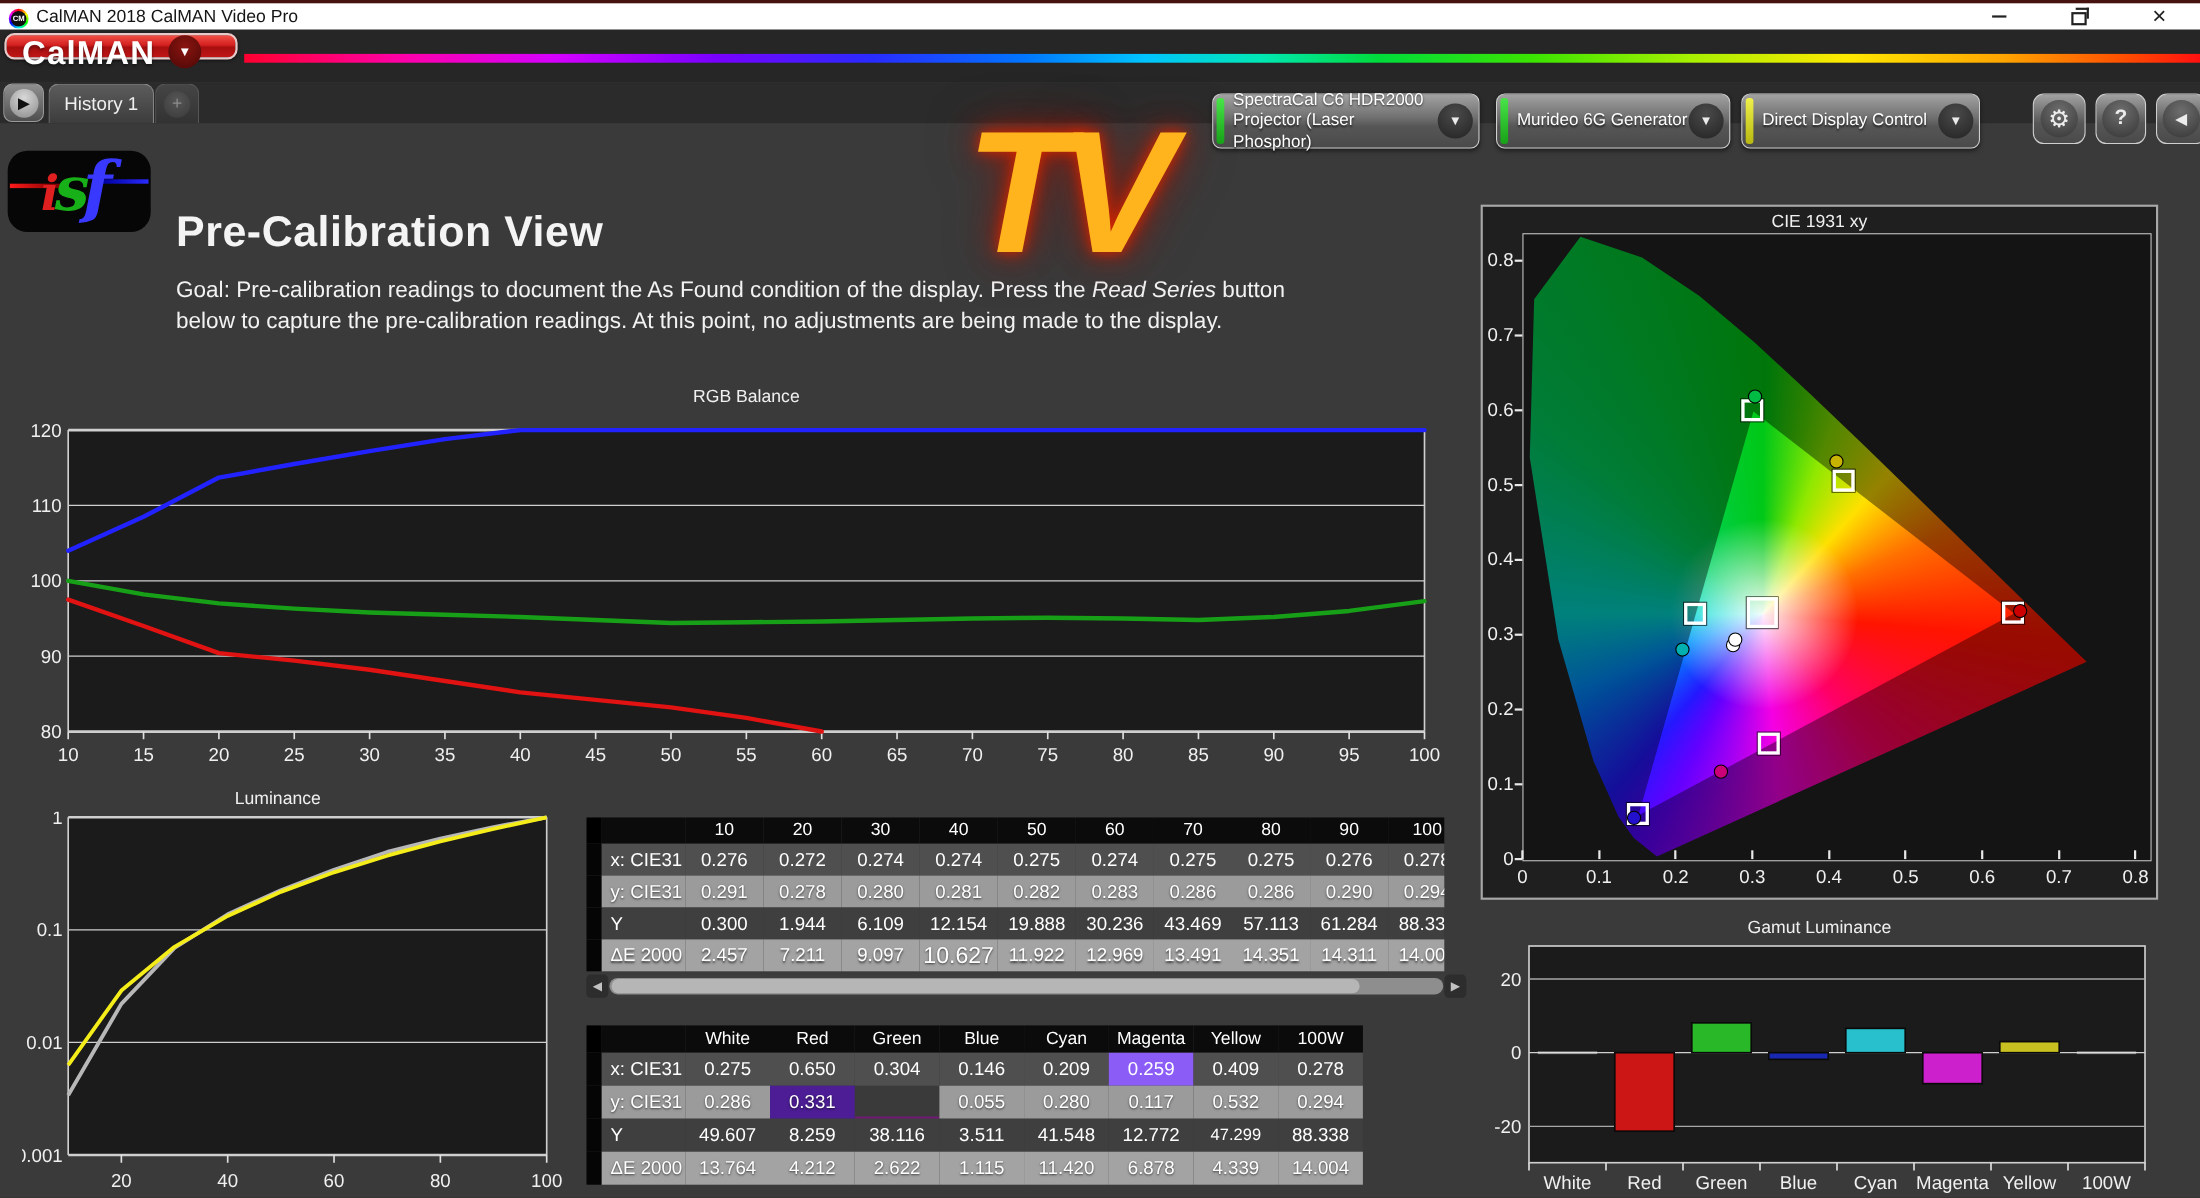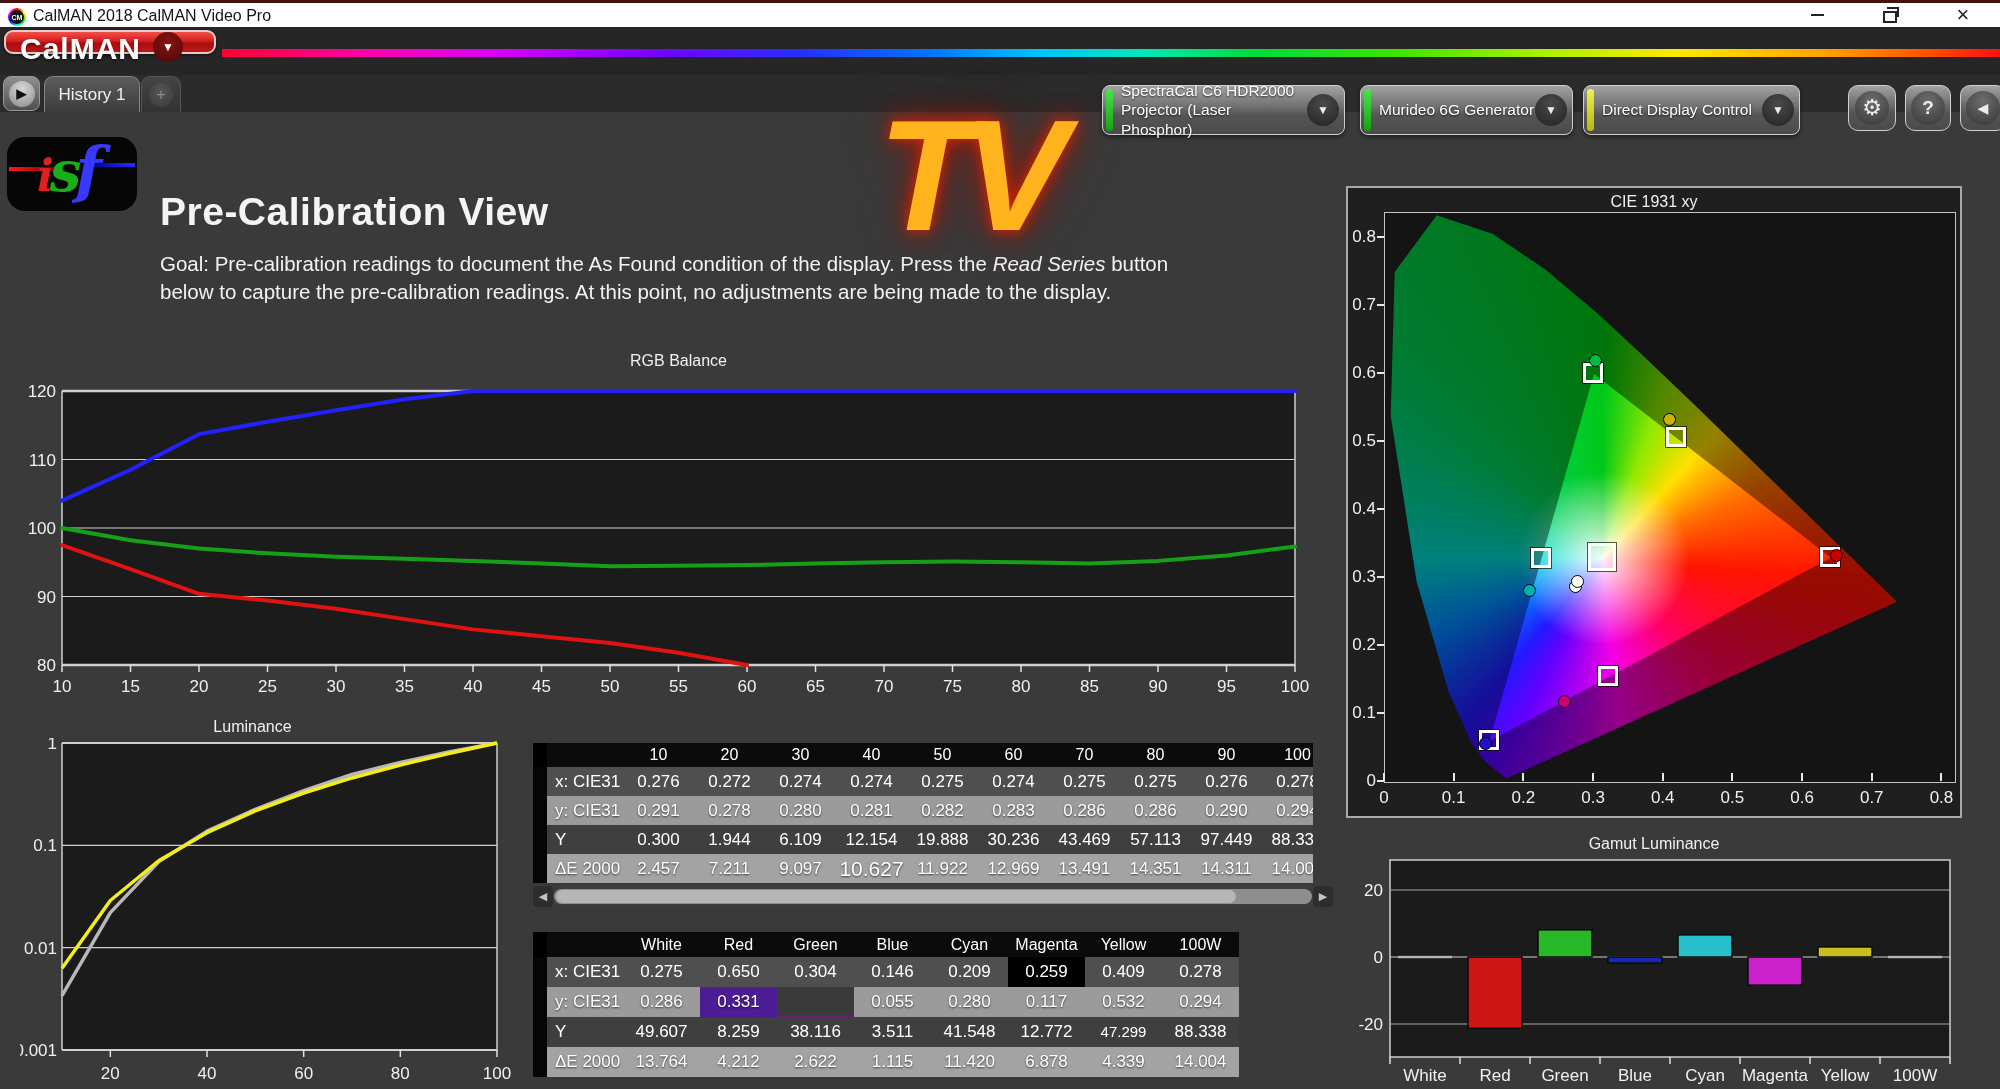--- a/index.html
+++ b/index.html
@@ -339,21 +339,21 @@
         <div class="t-cell t-gutter" style="width: 14px; line-height: 29px; font-size: 17px; background: rgb(5, 5, 5);"></div>
         <div class="t-cell t-label" style="width: 76px; line-height: 29px; font-size: 17px; background: rgb(63, 63, 63);">Y</div>
         <div class="t-cell " style="width: 71px; line-height: 29px; font-size: 17px; background: rgb(63, 63, 63);">0.300</div>
         <div class="t-cell " style="width: 71px; line-height: 29px; font-size: 17px; background: rgb(63, 63, 63);">1.944</div>
         <div class="t-cell " style="width: 71px; line-height: 29px; font-size: 17px; background: rgb(63, 63, 63);">6.109</div>
         <div class="t-cell " style="width: 71px; line-height: 29px; font-size: 17px; background: rgb(63, 63, 63);">12.154</div>
         <div class="t-cell " style="width: 71px; line-height: 29px; font-size: 17px; background: rgb(63, 63, 63);">19.888</div>
         <div class="t-cell " style="width: 71px; line-height: 29px; font-size: 17px; background: rgb(63, 63, 63);">30.236</div>
         <div class="t-cell " style="width: 71px; line-height: 29px; font-size: 17px; background: rgb(63, 63, 63);">43.469</div>
         <div class="t-cell " style="width: 71px; line-height: 29px; font-size: 17px; background: rgb(63, 63, 63);">57.113</div>
-        <div class="t-cell " style="width: 71px; line-height: 29px; font-size: 17px; background: rgb(63, 63, 63);">97.449</div>
+        <div class="t-cell " style="width: 71px; line-height: 29px; font-size: 17px; background: rgb(63, 63, 63);">61.284</div>
         <div class="t-cell " style="width: 71px; line-height: 29px; font-size: 17px; background: rgb(63, 63, 63);">88.338</div>
       </div>
       <div class="t-row" style="height: 29px;">
         <div class="t-cell t-gutter" style="width: 14px; line-height: 29px; font-size: 17px; background: rgb(5, 5, 5);"></div>
         <div class="t-cell t-label" style="width: 76px; line-height: 29px; font-size: 17px; background: rgb(163, 163, 163); text-shadow: rgba(0, 0, 0, 0.65) 0px 1px 2px;">ΔE 2000</div>
         <div class="t-cell " style="width: 71px; line-height: 29px; font-size: 17px; background: rgb(163, 163, 163); text-shadow: rgba(0, 0, 0, 0.65) 0px 1px 2px;">2.457</div>
         <div class="t-cell " style="width: 71px; line-height: 29px; font-size: 17px; background: rgb(163, 163, 163); text-shadow: rgba(0, 0, 0, 0.65) 0px 1px 2px;">7.211</div>
         <div class="t-cell " style="width: 71px; line-height: 29px; font-size: 17px; background: rgb(163, 163, 163); text-shadow: rgba(0, 0, 0, 0.65) 0px 1px 2px;">9.097</div>
         <div class="t-cell " style="width: 71px; line-height: 29px; font-size: 21px; background: rgb(163, 163, 163); text-shadow: rgba(0, 0, 0, 0.65) 0px 1px 2px;">10.627</div>
         <div class="t-cell " style="width: 71px; line-height: 29px; font-size: 17px; background: rgb(163, 163, 163); text-shadow: rgba(0, 0, 0, 0.65) 0px 1px 2px;">11.922</div>
@@ -390,21 +390,21 @@
         <div class="t-cell " style="width: 77px; line-height: 25px; font-size: 16px; background: rgb(11, 11, 11);">100W</div>
       </div>
       <div class="t-row" style="height: 30px;">
         <div class="t-cell t-gutter" style="width: 14px; line-height: 30px; font-size: 17px; background: rgb(5, 5, 5);"></div>
         <div class="t-cell t-label" style="width: 76px; line-height: 30px; font-size: 17px; background: rgb(79, 79, 79);">x: CIE31</div>
         <div class="t-cell " style="width: 77px; line-height: 30px; font-size: 17px; background: rgb(79, 79, 79);">0.275</div>
         <div class="t-cell " style="width: 77px; line-height: 30px; font-size: 17px; background: rgb(79, 79, 79);">0.650</div>
         <div class="t-cell " style="width: 77px; line-height: 30px; font-size: 17px; background: rgb(79, 79, 79);">0.304</div>
         <div class="t-cell " style="width: 77px; line-height: 30px; font-size: 17px; background: rgb(79, 79, 79);">0.146</div>
         <div class="t-cell " style="width: 77px; line-height: 30px; font-size: 17px; background: rgb(79, 79, 79);">0.209</div>
-        <div class="t-cell " style="width: 77px; line-height: 30px; font-size: 17px; background: #000000;">0.259</div>
+        <div class="t-cell " style="width: 77px; line-height: 30px; font-size: 17px; background: #8b5cf6;">0.259</div>
         <div class="t-cell " style="width: 77px; line-height: 30px; font-size: 17px; background: rgb(79, 79, 79);">0.409</div>
         <div class="t-cell " style="width: 77px; line-height: 30px; font-size: 17px; background: rgb(79, 79, 79);">0.278</div>
       </div>
       <div class="t-row" style="height: 30px;">
         <div class="t-cell t-gutter" style="width: 14px; line-height: 30px; font-size: 17px; background: rgb(5, 5, 5);"></div>
         <div class="t-cell t-label" style="width: 76px; line-height: 30px; font-size: 17px; background: rgb(155, 155, 155); text-shadow: rgba(0, 0, 0, 0.65) 0px 1px 2px;">y: CIE31</div>
         <div class="t-cell " style="width: 77px; line-height: 30px; font-size: 17px; background: rgb(155, 155, 155); text-shadow: rgba(0, 0, 0, 0.65) 0px 1px 2px;">0.286</div>
         <div class="t-cell " style="width: 77px; line-height: 30px; font-size: 17px; background: #4c1d95; text-shadow: rgba(0, 0, 0, 0.65) 0px 1px 2px;">0.331</div>
         <div class="t-cell " style="width: 77px; line-height: 30px; font-size: 15px; background: #701a75; text-shadow: rgba(0, 0, 0, 0.65) 0px 1px 2px; margin-top: 28px;">0.619</div>
         <div class="t-cell " style="width: 77px; line-height: 30px; font-size: 17px; background: rgb(155, 155, 155); text-shadow: rgba(0, 0, 0, 0.65) 0px 1px 2px;">0.055</div>

